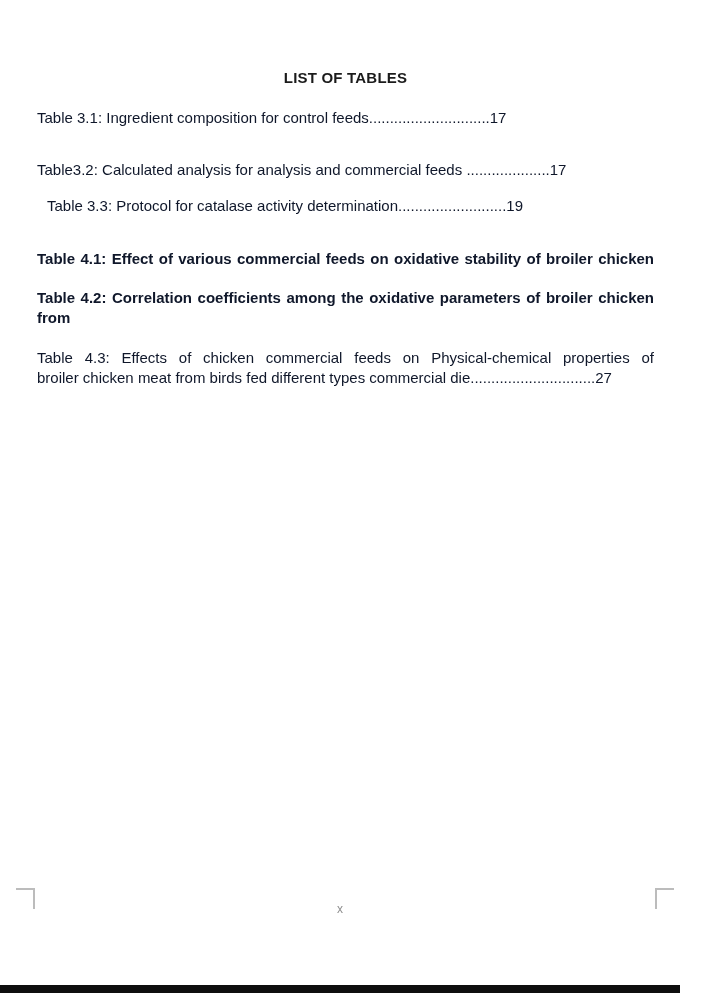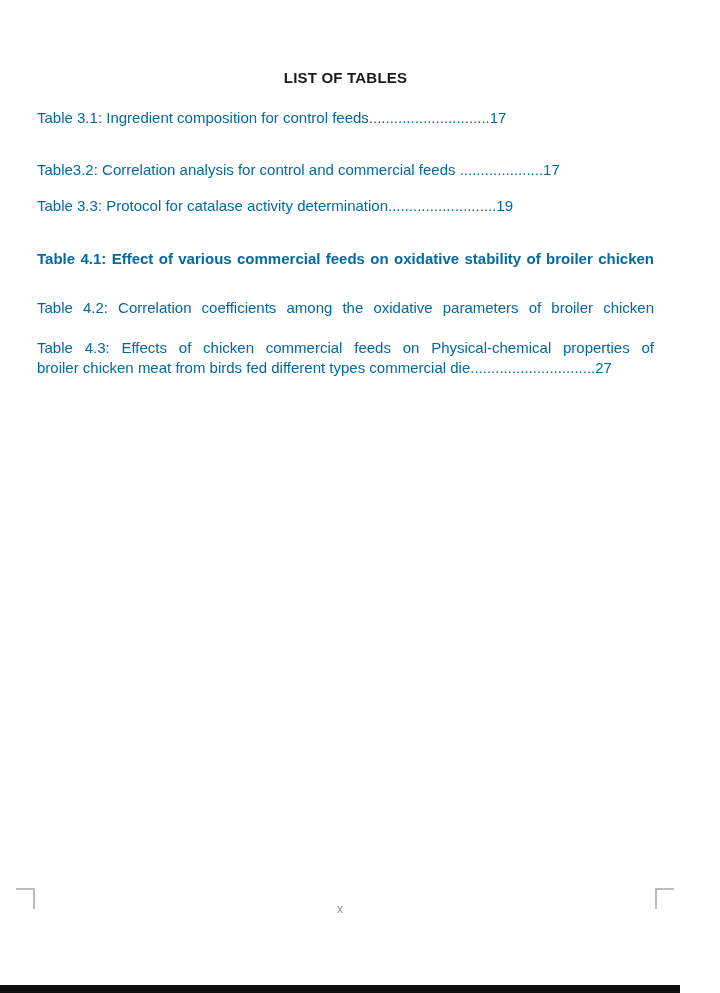--- a/index.html
+++ b/index.html
@@ -19,26 +19,26 @@
     line-height: 20px;
     font-weight: 700;
     text-align: center;
     color: #1b1b1b;
     letter-spacing: 0.2px;
   }
   .entry {
     margin-top: 20px;
     font-size: 15px;
     line-height: 20px;
-    color: #0369a1;
+    color: #0f172a;
   }
   .entry:nth-child(2) { margin-top: 32px; }
-  .entry:nth-child(3) { margin-top: 16px; }
+  .entry:nth-child(3) { margin-top: 16px; margin-left: 10px; }
   .entry:nth-child(4) { margin-top: 33px; font-weight: bold; }
-  .entry:nth-child(5) { margin-top: 29px; }
+  .entry:nth-child(5) { margin-top: 19px; font-weight: bold; }
   .line.left {
     text-align: left;
     white-space: pre-wrap;
     word-break: break-word;
   }
   .line.justify {
     text-align: justify;
     text-align-last: justify;
   }
   .page-number {
@@ -78,30 +78,31 @@
 <body>
 
 <div class="page">
   <div class="content">
     <h1 class="doc-title">LIST OF TABLES</h1>
     <div>
         <div class="entry">
           <div class="line left">Table 3.1: Ingredient composition for control feeds.............................17</div>
         </div>
         <div class="entry">
-          <div class="line left">Table3.2: Correlation analysis for control and commercial feeds ....................17</div>
+          <div class="line left">Table3.2: Calculated analysis for analysis and commercial feeds ....................17</div>
         </div>
         <div class="entry">
           <div class="line left">Table 3.3: Protocol for catalase activity determination..........................19</div>
         </div>
         <div class="entry">
           <div class="line justify"> Table 4.1: Effect of various commercial feeds on oxidative stability of broiler chicken</div>
         </div>
         <div class="entry">
           <div class="line justify">Table 4.2: Correlation coefficients among the oxidative parameters of broiler chicken</div>
+          <div class="line left">from</div>
         </div>
         <div class="entry">
           <div class="line justify">Table 4.3: Effects of chicken commercial feeds on Physical-chemical properties of</div>
           <div class="line left">broiler chicken meat from birds fed different types commercial die..............................27</div>
         </div>
       </div>
   </div>
 
   <div class="page-number">x</div>
 

